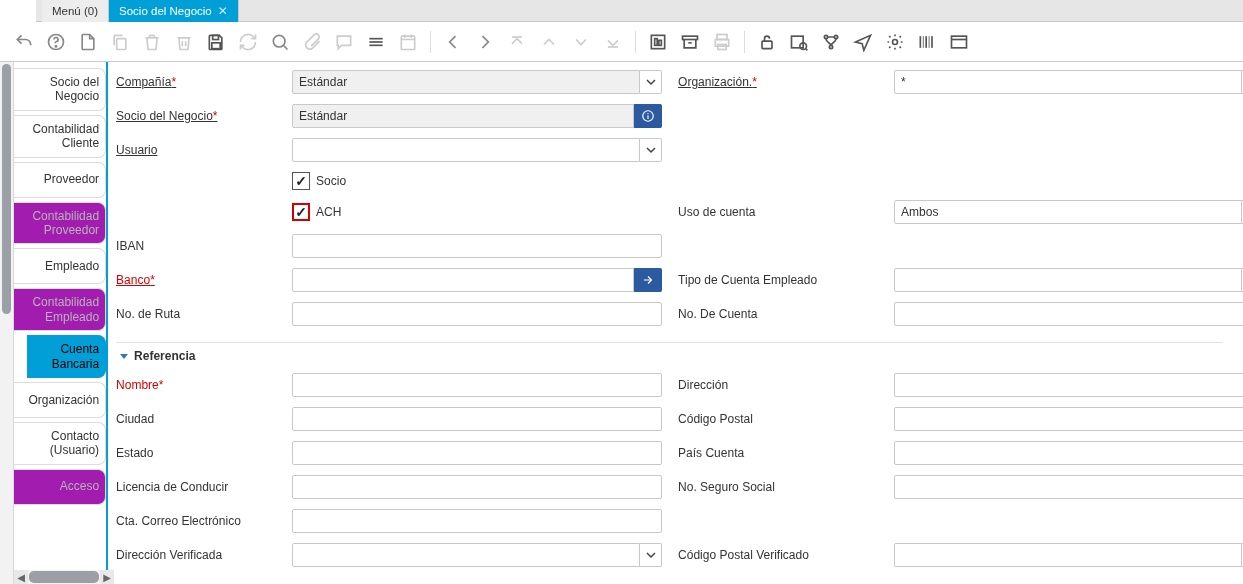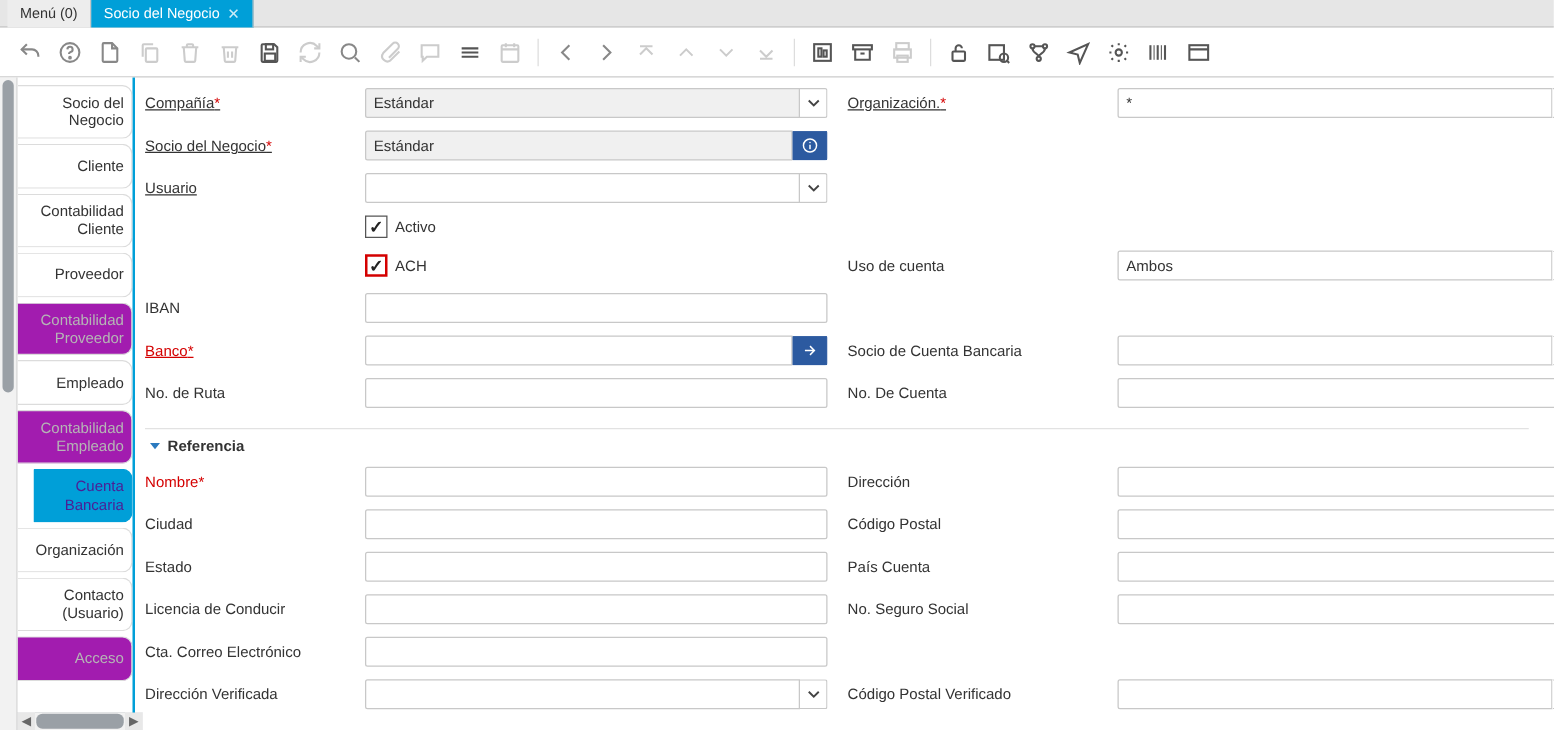--- a/index.html
+++ b/index.html
@@ -14,20 +14,21 @@
     display: flex;
     flex-direction: column;
   }
   .tabs-bar {
     height: 22px;
     background: #e6e6e6;
     border-bottom: 1px solid #c6c6c6;
     display: flex;
     align-items: stretch;
     padding-left: 6px;
+    margin-left: 36px;
   }
   .tab {
     display: flex;
     align-items: center;
     padding: 0 10px;
     border-right: 1px solid #c6c6c6;
     background: #ededed;
     color: #333;
     height: 22px;
     font-size: 11.5px;
@@ -95,21 +96,21 @@
     border-radius: 0 8px 8px 0;
     margin-bottom: 4px;
     font-size: 12px;
     line-height: 1.2;
     cursor: pointer;
     color: #333;
     background: #fff;
   }
   .sidebar .navitem.disabled { color: #b5b5b5; background: #a21caf; }
   .sidebar .navitem.active {
-    background: #009fd8; color: #4c1d95; border-color: #009fd8; margin-left: 13px;
+    background: #009fd8; color: #000000; border-color: #009fd8; margin-left: 13px;
   }
 
   .form-area {
     flex: 1 1 auto;
     overflow-y: auto;
     padding: 8px 20px 10px 8px;
   }
   .form-grid {
     display: grid;
     grid-template-columns: 160px 370px 200px 370px;
@@ -422,23 +423,20 @@
 
 <div class="workspace">
   <div class="side-scroll-gutter">
     <div class="side-scroll-thumb"></div>
   </div>
   <div class="sidebar">
     <div class="navitem">
           <span>Socio del Negocio</span>
         </div>
     <div class="navitem">
-          <span>Cliente</span>
-        </div>
-    <div class="navitem">
           <span>Contabilidad Cliente</span>
         </div>
     <div class="navitem">
           <span>Proveedor</span>
         </div>
     <div class="navitem disabled">
           <span>Contabilidad Proveedor</span>
         </div>
     <div class="navitem">
           <span>Empleado</span>
@@ -500,21 +498,21 @@
                 <polyline points="1,3 5,7 9,3" fill="none" stroke="#444" stroke-width="1.5"></polyline>
               </svg>
             </div>
       </div>
       <div></div>
           <div></div>
 
       <div></div>
       <div class="chk">
         <div class="chkbox checked"></div>
-        <span>Activo</span>
+        <span>Socio</span>
       </div>
       <div></div>
           <div></div>
 
       <div></div>
       <div class="chk">
         <div class="chkbox checked red"></div>
         <span>ACH</span>
       </div>
       <div class="lbl">Uso de cuenta</div>
@@ -532,21 +530,21 @@
 
       <div class="lbl reqred"><span>Banco</span><span>*</span></div>
       <div class="field-wrap field-group">
         <input class="field" value="" style="">
         <div class="go-btn">
               <svg viewBox="0 0 24 24">
                 <path d="M5 12h12M12 6l6 6-6 6" fill="none" stroke="#fff" stroke-width="2"></path>
               </svg>
             </div>
       </div>
-      <div class="lbl">Socio de Cuenta Bancaria</div>
+      <div class="lbl">Tipo de Cuenta Empleado</div>
       <div class="field-wrap field-group">
         <input class="field" value="" style="">
         <div class="dd-btn"></div>
       </div>
 
       <div class="lbl">No. de Ruta</div>
       <div class="field-wrap">
             <input class="field" value="" style="">
           </div>
       <div class="lbl">No. De Cuenta</div>

